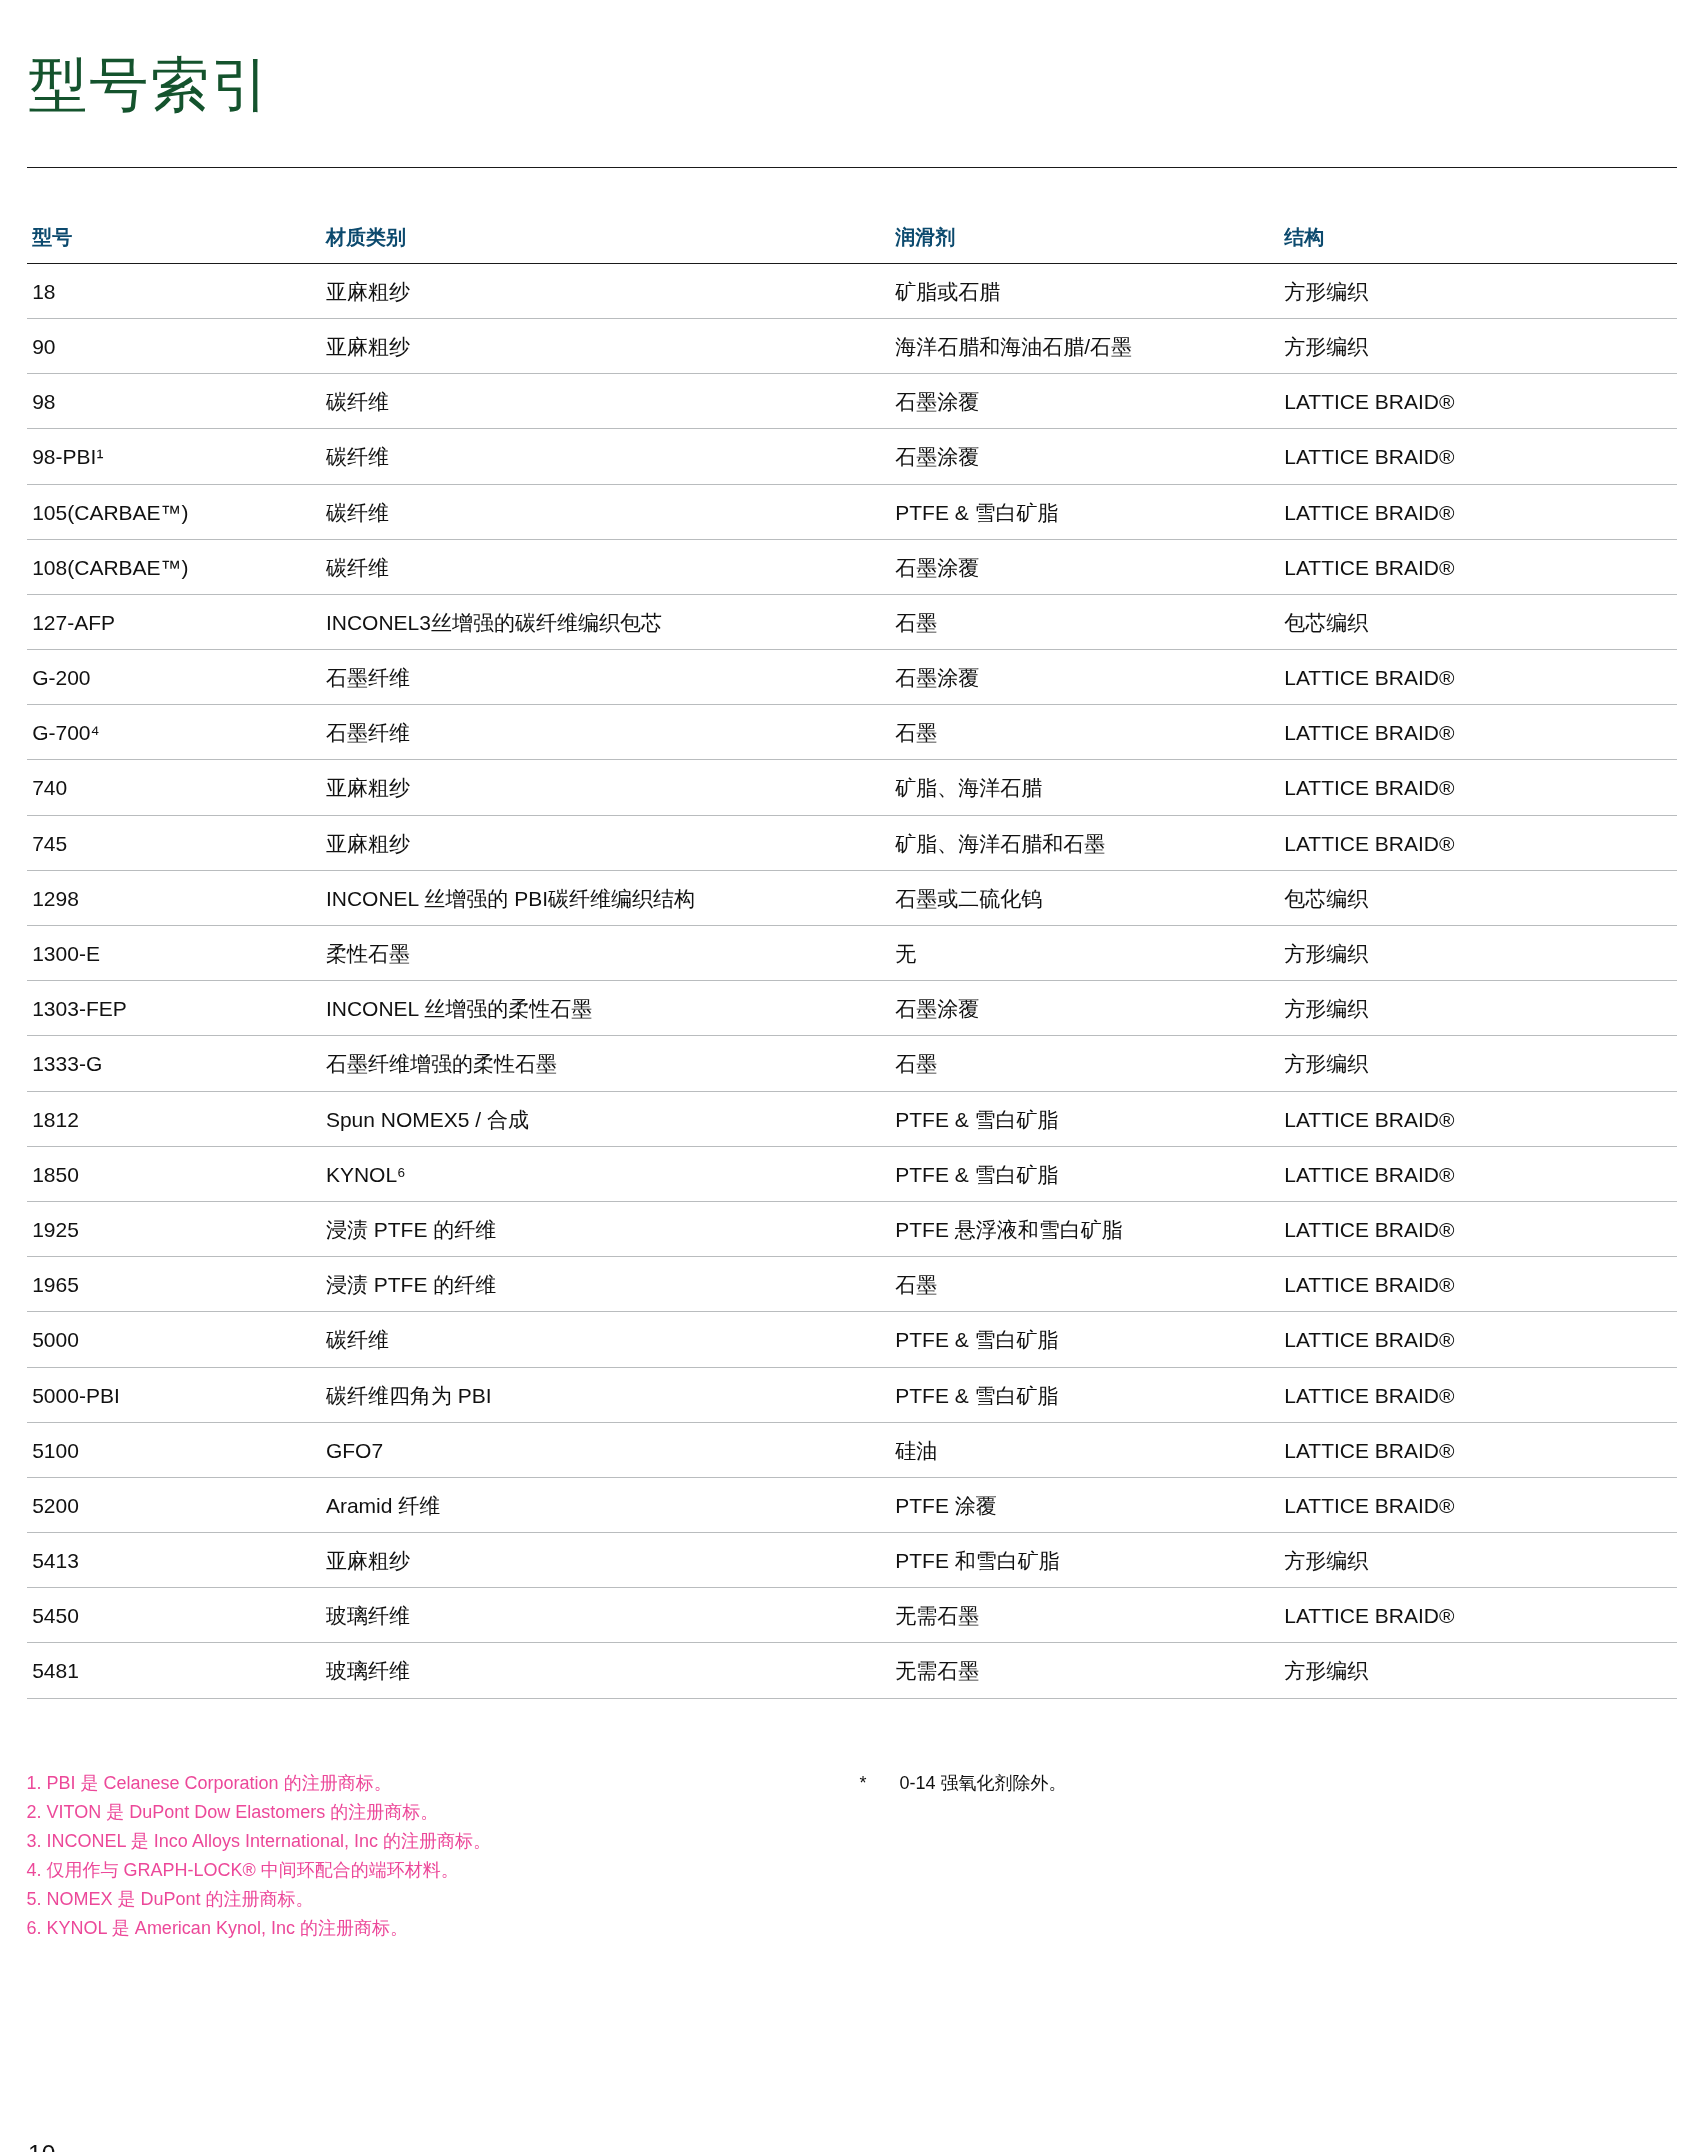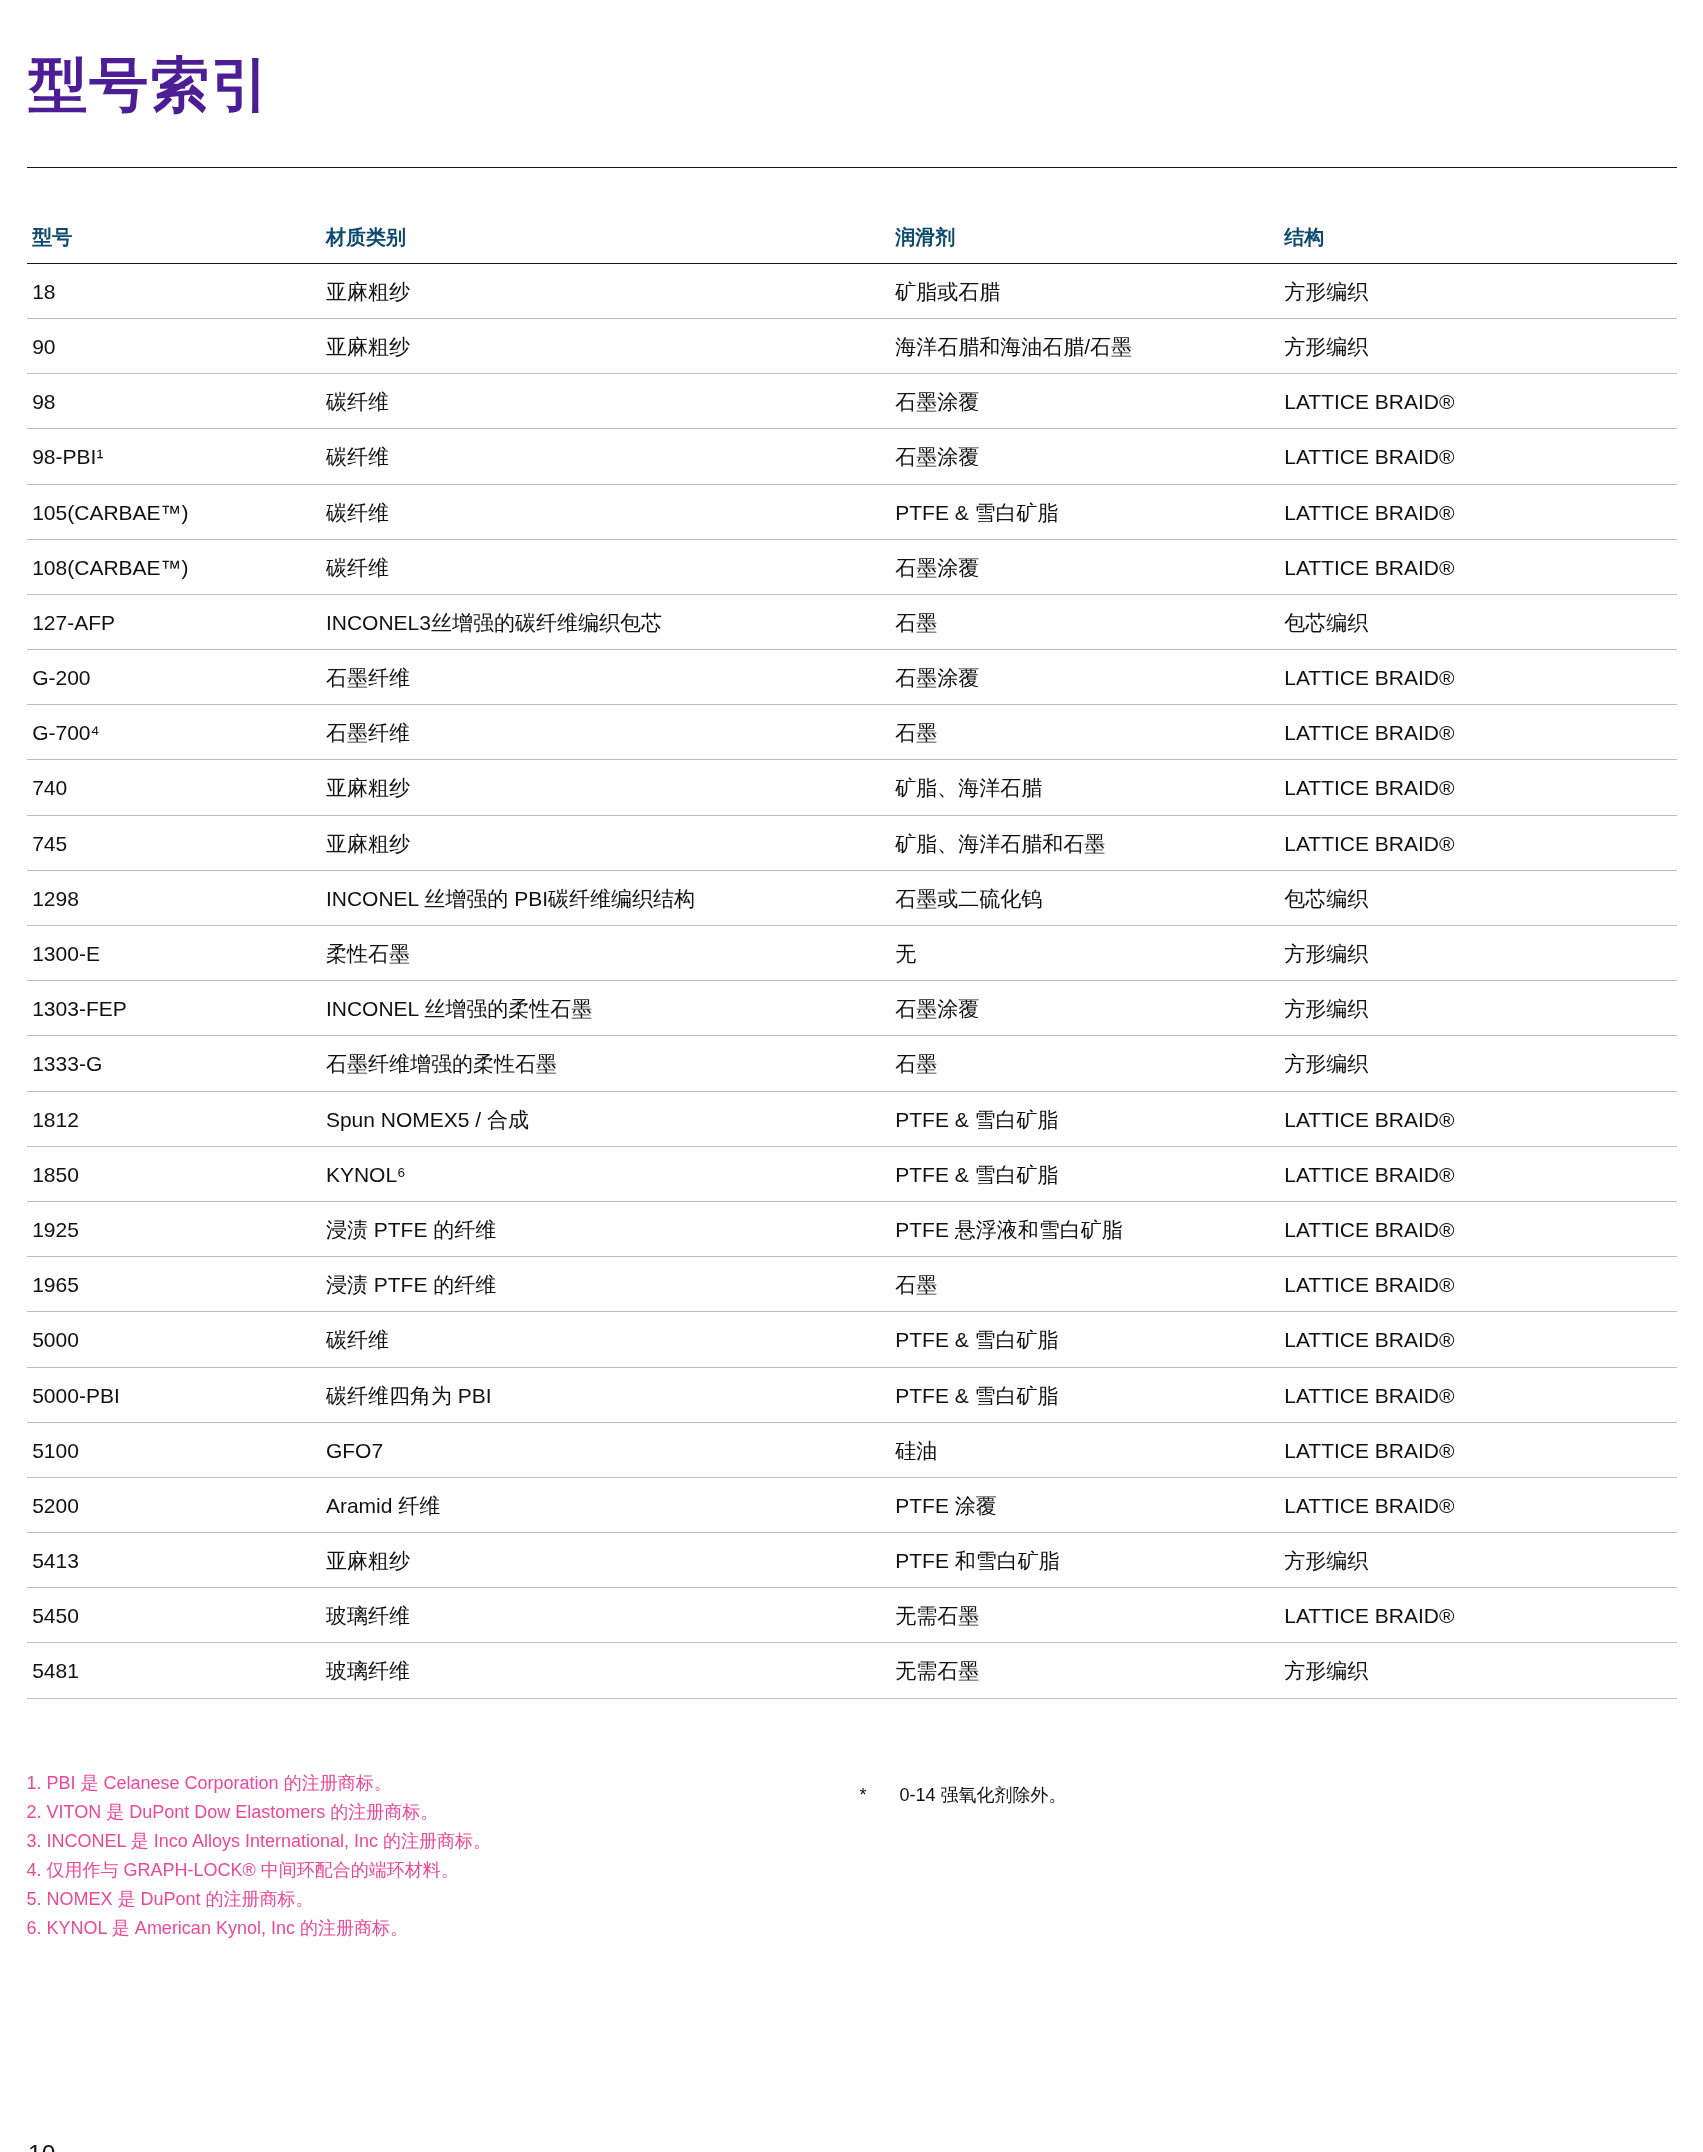--- a/index.html
+++ b/index.html
@@ -16,22 +16,22 @@
   }
   .page {
     width: 1703px;
     min-height: 2153px;
     box-sizing: border-box;
     padding: 0 26.5px;
     position: relative;
   }
   .title {
     font-size: 59px;
-    font-weight: bold;
-    color: #4c1d95;
+    font-weight: normal;
+    color: #14532d;
     letter-spacing: 1.9px;
     padding: 13.2px 0 9.5px 1.9px;
     line-height: 1.1;
   }
   .title-rule {
     border-top: 1.9px solid #1a1a1a;
     margin: 28px 0 0 0;
   }
   table.index-table {
     width: 100%;
@@ -77,21 +77,20 @@
     font-size: 18px;
     line-height: 1.62;
     color: #ec4899;
     white-space: nowrap;
   }
   .fn-star {
     font-size: 18px;
     line-height: 1.62;
     color: #111111;
     white-space: nowrap;
-    margin-top: 12px;
   }
   .fn-star .star {
     display: inline-block;
     width: 40px;
   }
   .page-number {
     position: absolute;
     left: 28px;
     bottom: 24.6px;
     font-size: 24.6px;

